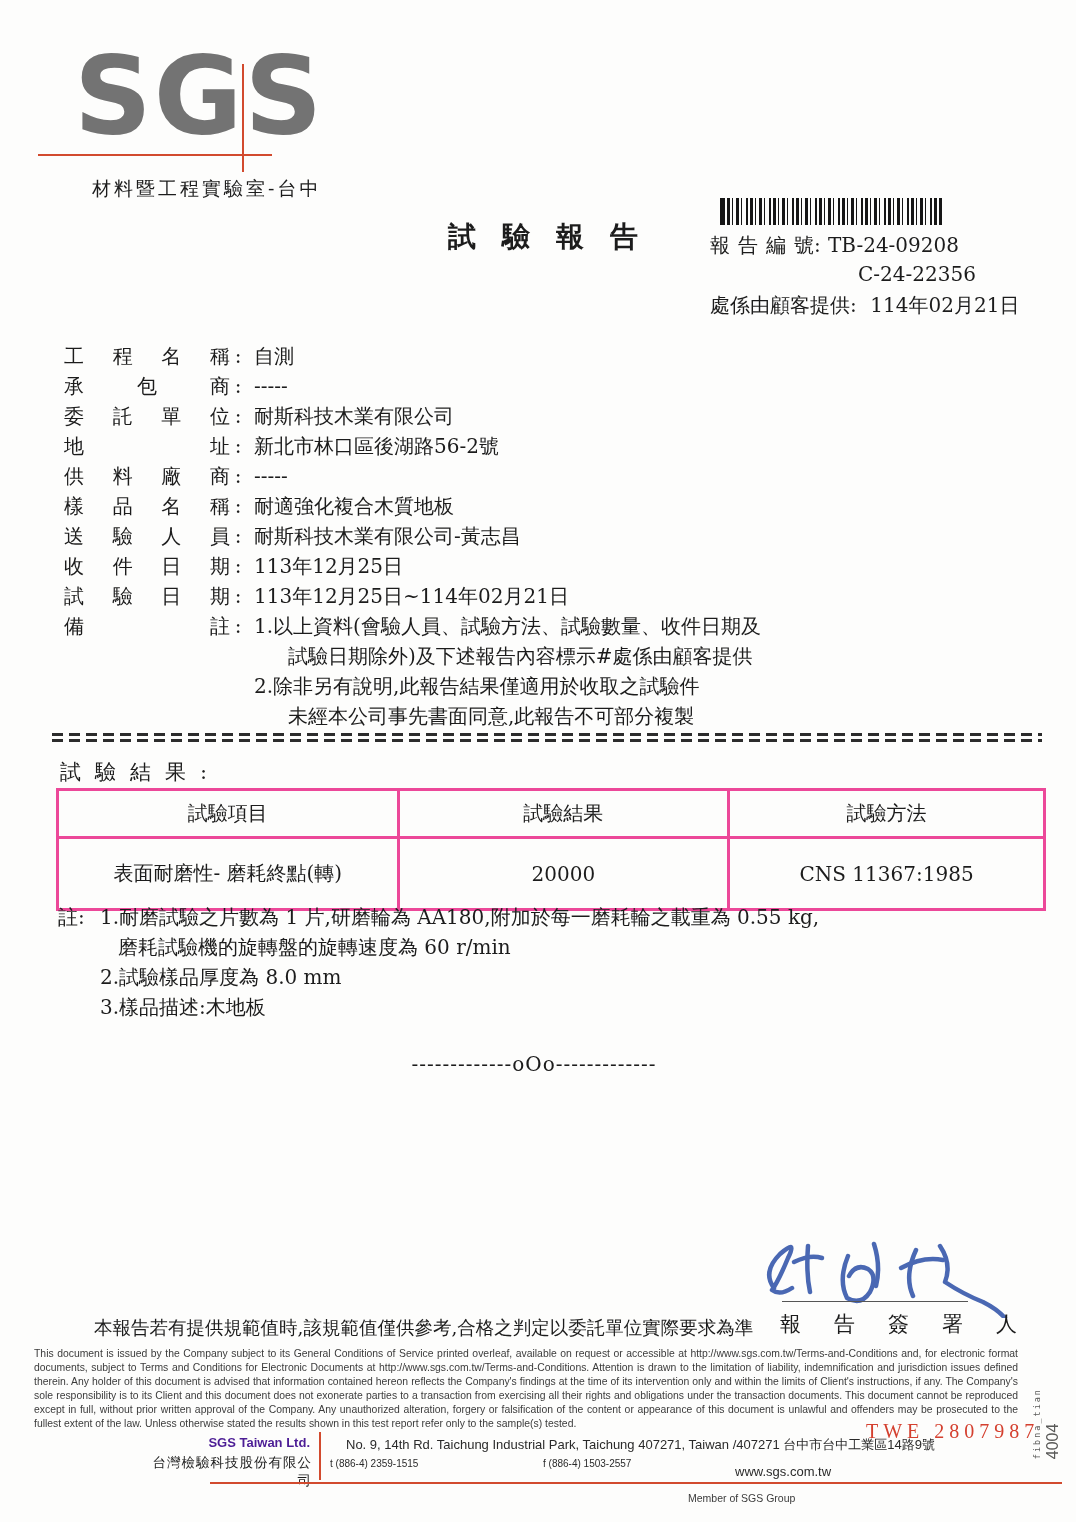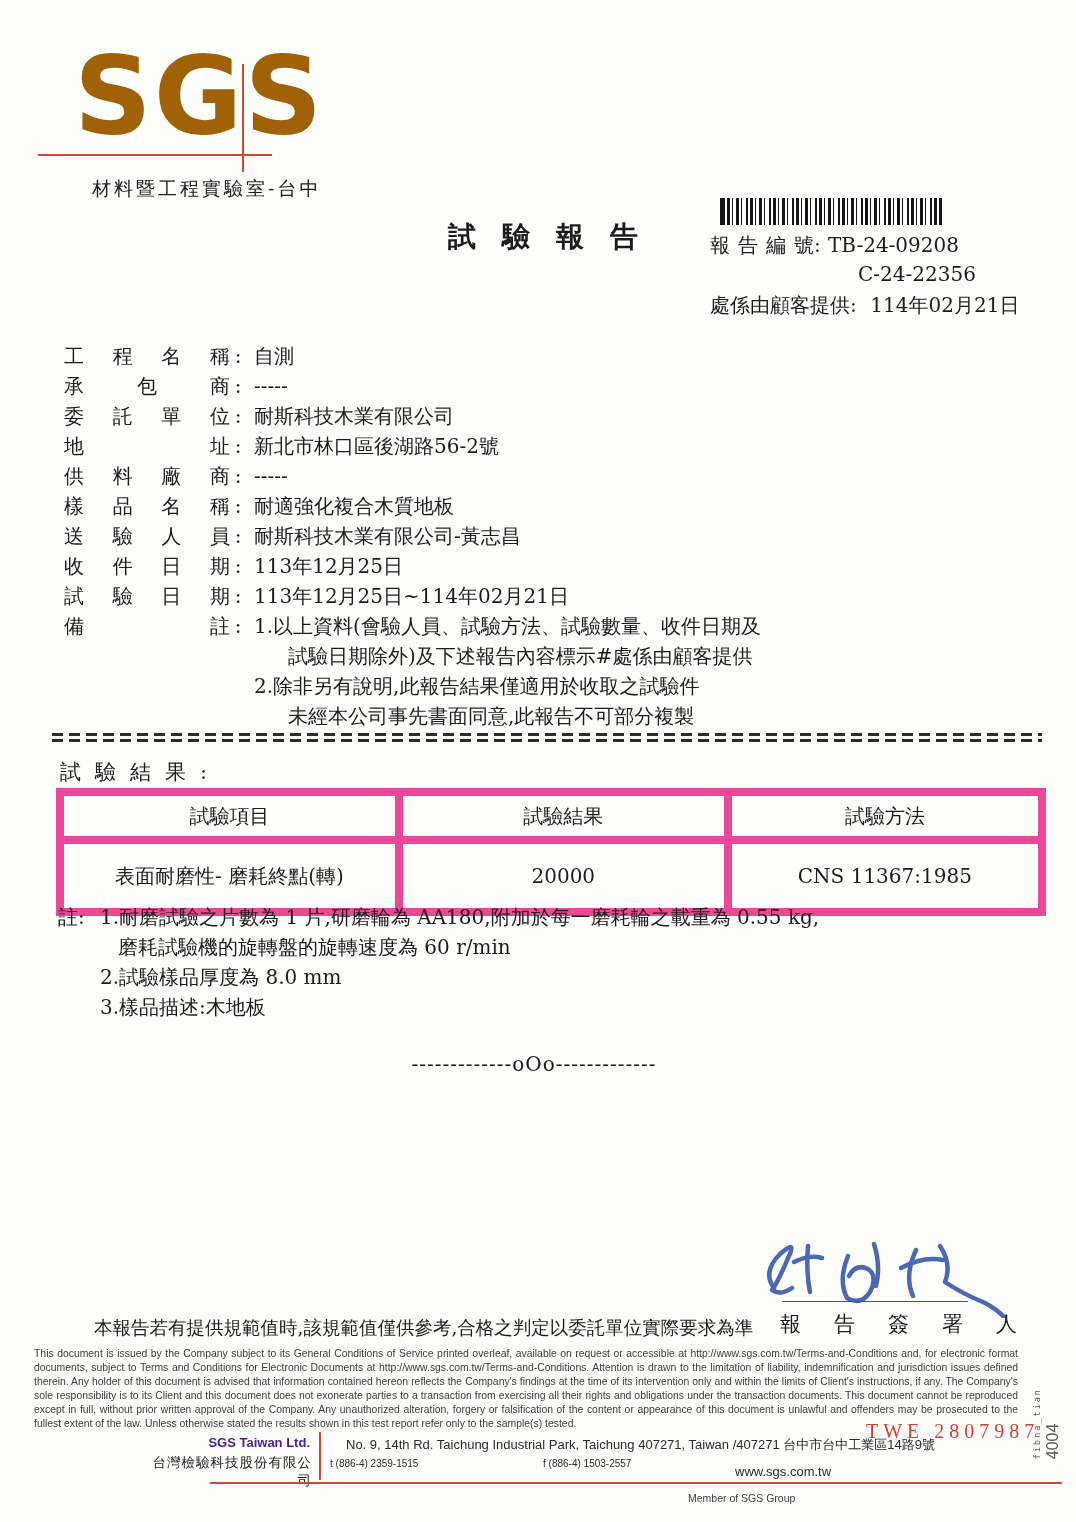--- a/index.html
+++ b/index.html
@@ -8,21 +8,21 @@
   .page {
     position:relative; width:1076px; height:1522px; margin:0 auto;
     background:#fdfdfc; overflow:hidden;
   }
 
   
   .logo-block { position:absolute; left:38px; top:48px; width:320px; height:160px; }
   .logo-text {
     position:absolute; left:36px; top:-6px;
     font-family:"DejaVu Sans","Liberation Sans",sans-serif;
-    font-weight:bold; font-size:108px; letter-spacing:2px; color:#a16207; line-height:1;
+    font-weight:bold; font-size:108px; letter-spacing:2px; color:#737373; line-height:1;
   }
   .logo-hline { position:absolute; left:0; top:106px; width:234px; height:2px; background:#d24a2e; }
   .logo-vline { position:absolute; left:204px; top:16px; width:2px; height:108px; background:#d24a2e; }
   .lab-name { position:absolute; left:92px; top:176px; font-size:19px; letter-spacing:3px; white-space:nowrap; }
 
   .doc-title {
     position:absolute; left:448px; top:218px; font-size:28px; font-weight:bold;
     letter-spacing:26px; white-space:nowrap;
   }
 
@@ -56,21 +56,21 @@
   .sep .bar { height:3px; margin-bottom:3px;
     background:repeating-linear-gradient(90deg,#2c2c2c 0 11px, transparent 11px 17px); }
 
   
   .results-label { position:absolute; left:60px; top:758px; font-size:21px; letter-spacing:14px; white-space:nowrap; }
   .results-table {
     position:absolute; left:56px; top:788px; width:990px;
     border-collapse:collapse; table-layout:fixed;
   }
   .results-table th, .results-table td {
-    border:8px solid #ec4899; text-align:center; font-weight:normal; font-size:20px;
+    border:3px solid #ec4899; text-align:center; font-weight:normal; font-size:20px;
   }
   .results-table th { height:48px; }
   .results-table td { height:72px; }
   .col1 { width:34.5%; } .col2 { width:33.5%; } .col3 { width:32%; }
 
   
   .footnotes { position:absolute; left:58px; top:902px; width:940px; font-size:20px; line-height:30px; }
   .fn-row { display:flex; align-items:flex-start; }
   .fn-prefix { flex:none; width:42px; }
   .fn-l2 { padding-left:60px; }

